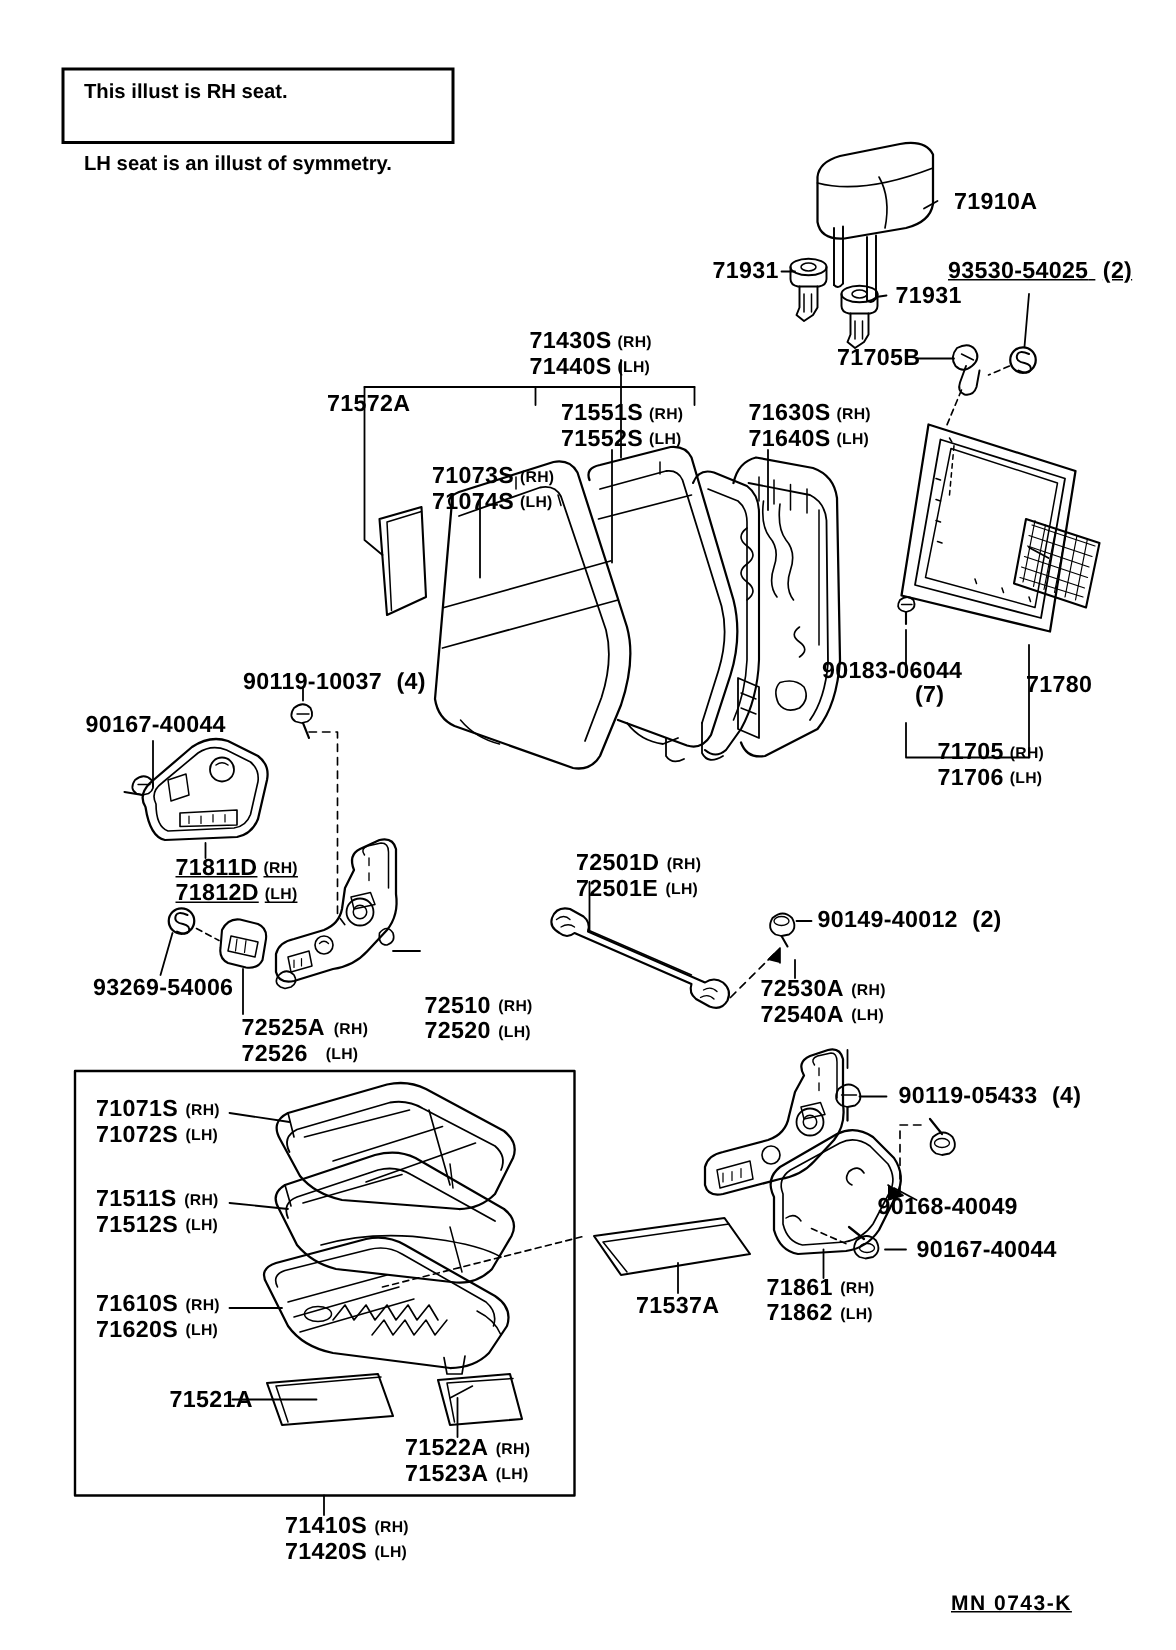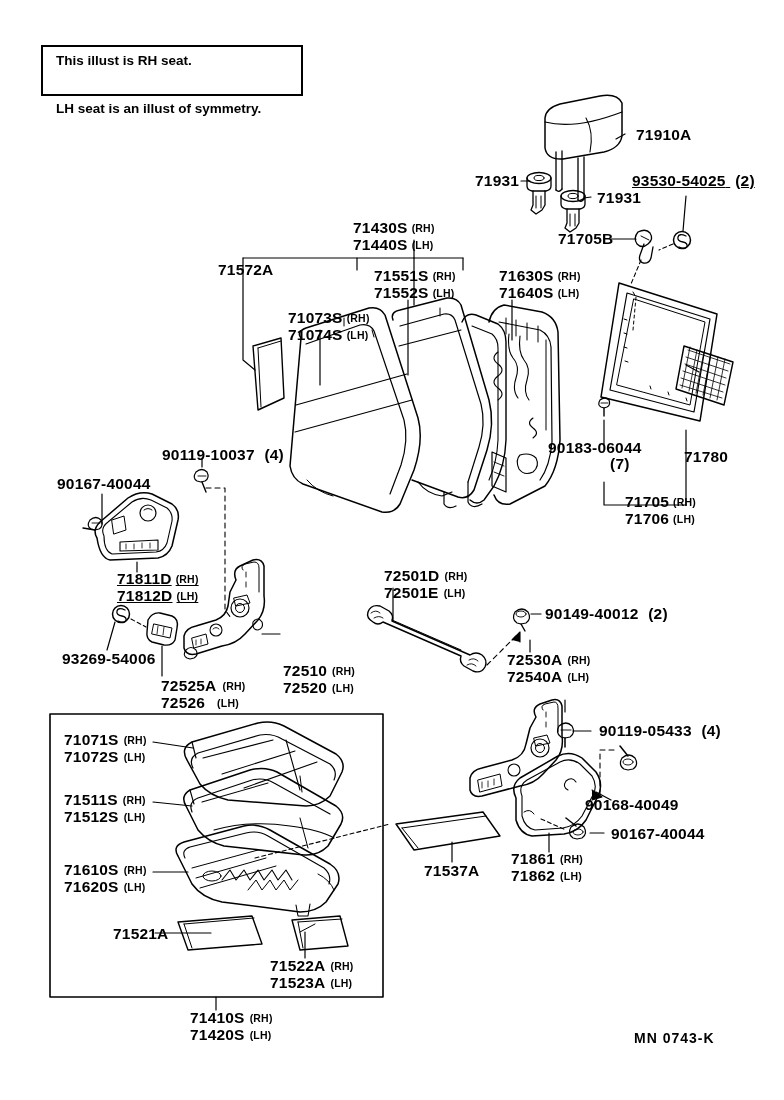--- a/index.html
+++ b/index.html
@@ -510,15 +510,15 @@
 
   <div class="lbl" style="left:424px;top:862px;">
     <span class="pn">71537A</span>
   </div>
 
   <div class="lbl" style="left:190px;top:1010px;">
     <div class="row"><span class="pn">71410S</span><span class="sfx" style="margin-left:5px;">(RH)</span></div>
     <div class="row"><span class="pn">71420S</span><span class="sfx" style="margin-left:5px;">(LH)</span></div>
   </div>
 
-  <div class="wm" style="left:634px;top:1030px;">MN  0743-K</div>
+  <div class="wm" style="left:634px;top:1060px;text-decoration:underline;">MN  0743-K</div>
 
 </div>
 
 </body></html>

